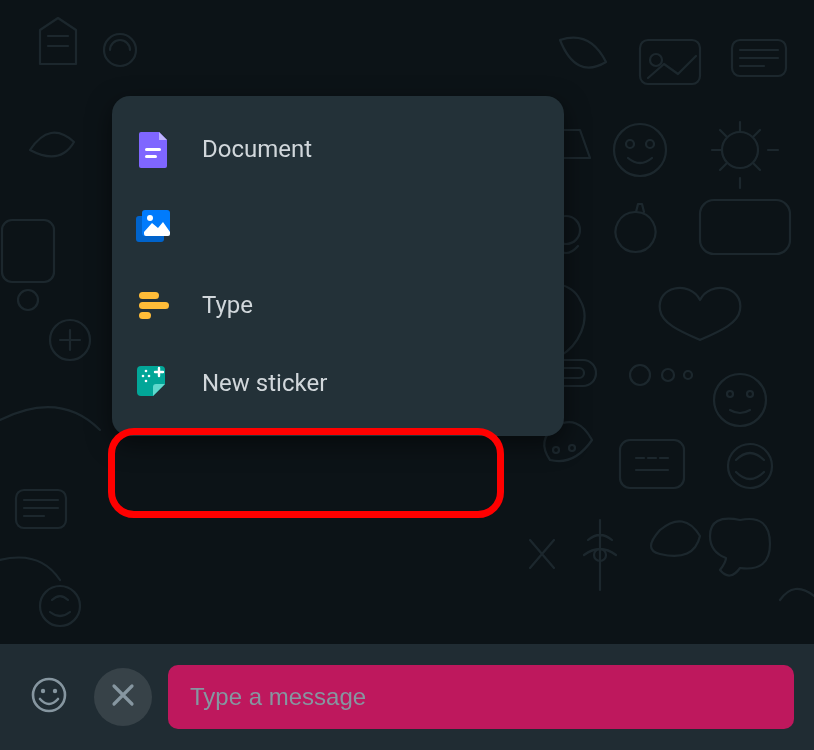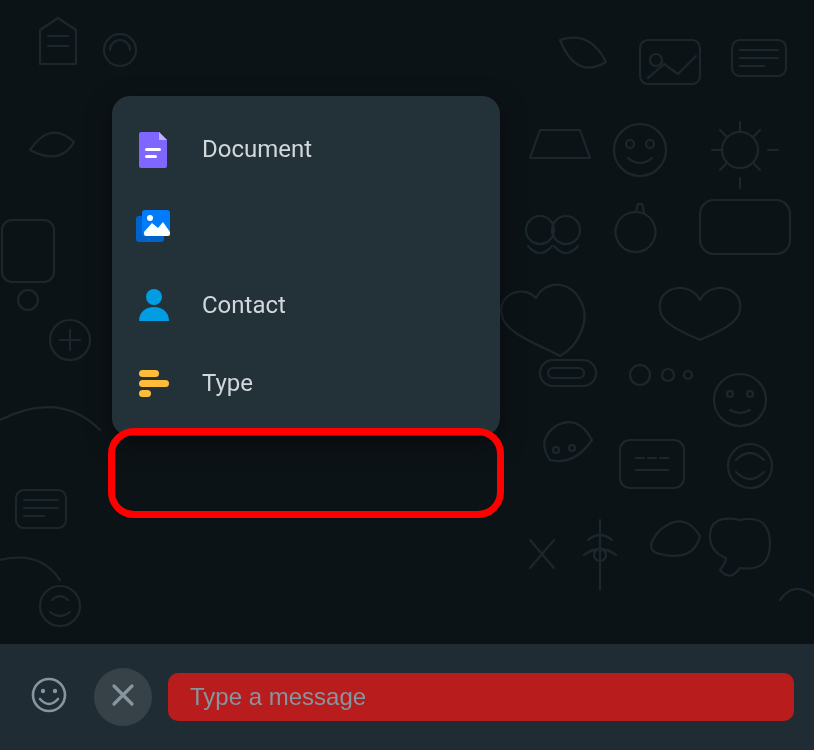--- a/index.html
+++ b/index.html
@@ -13,21 +13,21 @@
       position: absolute; inset: 0;
       background: #0c1317;
       opacity: 1;
     }
     .doodle-bg svg { position: absolute; inset: 0; }
 
     .attach-menu {
       position: absolute;
       left: 112px;
       top: 96px;
-      width: 388px;
+      width: 452px;
       background: #233138;
       border-radius: 18px;
       box-shadow: 0 8px 24px rgba(0,0,0,0.5);
       padding: 14px 0;
     }
     .attach-item {
       display: flex;
       align-items: center;
       height: 78px;
       padding: 0 22px;
@@ -71,22 +71,22 @@
       width: 58px; height: 58px;
       display: flex; align-items: center; justify-content: center;
       border-radius: 50%;
       cursor: pointer;
       flex-shrink: 0;
     }
     .ib-close { background: #374248; }
     .ib-emoji, .ib-close { color: #8696a0; }
     .msg-input-wrap {
       flex: 1;
-      background: #b91c1c;
-      height: 48px;
+      background: #be185d;
+      height: 64px;
       border-radius: 10px;
       display: flex; align-items: center;
       padding: 0 22px;
     }
     .msg-input {
       flex: 1;
       background: transparent;
       border: none;
       outline: none;
       color: #d1d7db;
@@ -179,41 +179,48 @@
       <svg width="40" height="38" viewBox="0 0 40 38">
         <rect x="2" y="8" width="28" height="26" rx="3" fill="#0063cb"></rect>
         <rect x="8" y="2" width="28" height="26" rx="3" fill="#007bfc"></rect>
         <circle cx="16" cy="10" r="3" fill="#ffffff"></circle>
         <path d="M10 24 l8 -9 6 5 5 -6 7 10 v2 a2 2 0 0 1 -2 2 H12 a2 2 0 0 1 -2 -2 z" fill="#ffffff"></path>
       </svg>
     </span>
   </div>
 
 
-  <div class="attach-item">
-    <span class="attach-icon">
-      <svg width="34" height="36" viewBox="0 0 34 36">
-        <circle cx="17" cy="10" r="8" fill="#009de2"></circle>
-        <path d="M2 34 c0 -10 8 -14 15 -14 s15 4 15 14 z" fill="#009de2"></path>
-      </svg>
-    </span>
-    <span class="attach-label">Contact</span>
-  </div>
 
   <div class="attach-item">
     <span class="attach-icon">
       <svg width="34" height="30" viewBox="0 0 34 30">
         <rect x="2" y="2" width="20" height="7" rx="3.5" fill="#ffbc38"></rect>
         <rect x="2" y="12" width="30" height="7" rx="3.5" fill="#ffbc38"></rect>
         <rect x="2" y="22" width="12" height="7" rx="3.5" fill="#ffbc38"></rect>
       </svg>
     </span>
     <span class="attach-label">Type</span>
   </div>
 
+  <div class="attach-item">
+    <span class="attach-icon">
+      <svg width="38" height="38" viewBox="0 0 38 38">
+        <path d="M6 2 h20 a4 4 0 0 1 4 4 v14 l-12 12 H6 a4 4 0 0 1 -4 -4 V6 a4 4 0 0 1 4 -4 z" fill="#02a698"></path>
+        <path d="M30 20 l-12 12 v-9 a3 3 0 0 1 3 -3 z" fill="#5fd9cd"></path>
+        <g fill="#ffffff">
+          <circle cx="11" cy="7" r="1.3"></circle>
+          <circle cx="8" cy="12" r="1.3"></circle>
+          <circle cx="14" cy="12" r="1.3"></circle>
+          <circle cx="11" cy="17" r="1.3"></circle>
+          <path d="M20 8 h8 M24 4 v8" stroke="#ffffff" stroke-width="2.4" stroke-linecap="round"></path>
+        </g>
+      </svg>
+    </span>
+    <span class="attach-label">New sticker</span>
+  </div>
 </div>
 
 <div class="highlight-ring"></div>
 
 <div class="input-bar">
   <div class="ib-btn ib-emoji">
     <span>
       <svg width="40" height="40" viewBox="0 0 40 40" fill="none" stroke="#8696a0" stroke-width="2.6" stroke-linecap="round" stroke-linejoin="round">
         <circle cx="20" cy="20" r="16"></circle>
         <circle cx="14" cy="16" r="2.2" fill="#8696a0" stroke="none"></circle>

